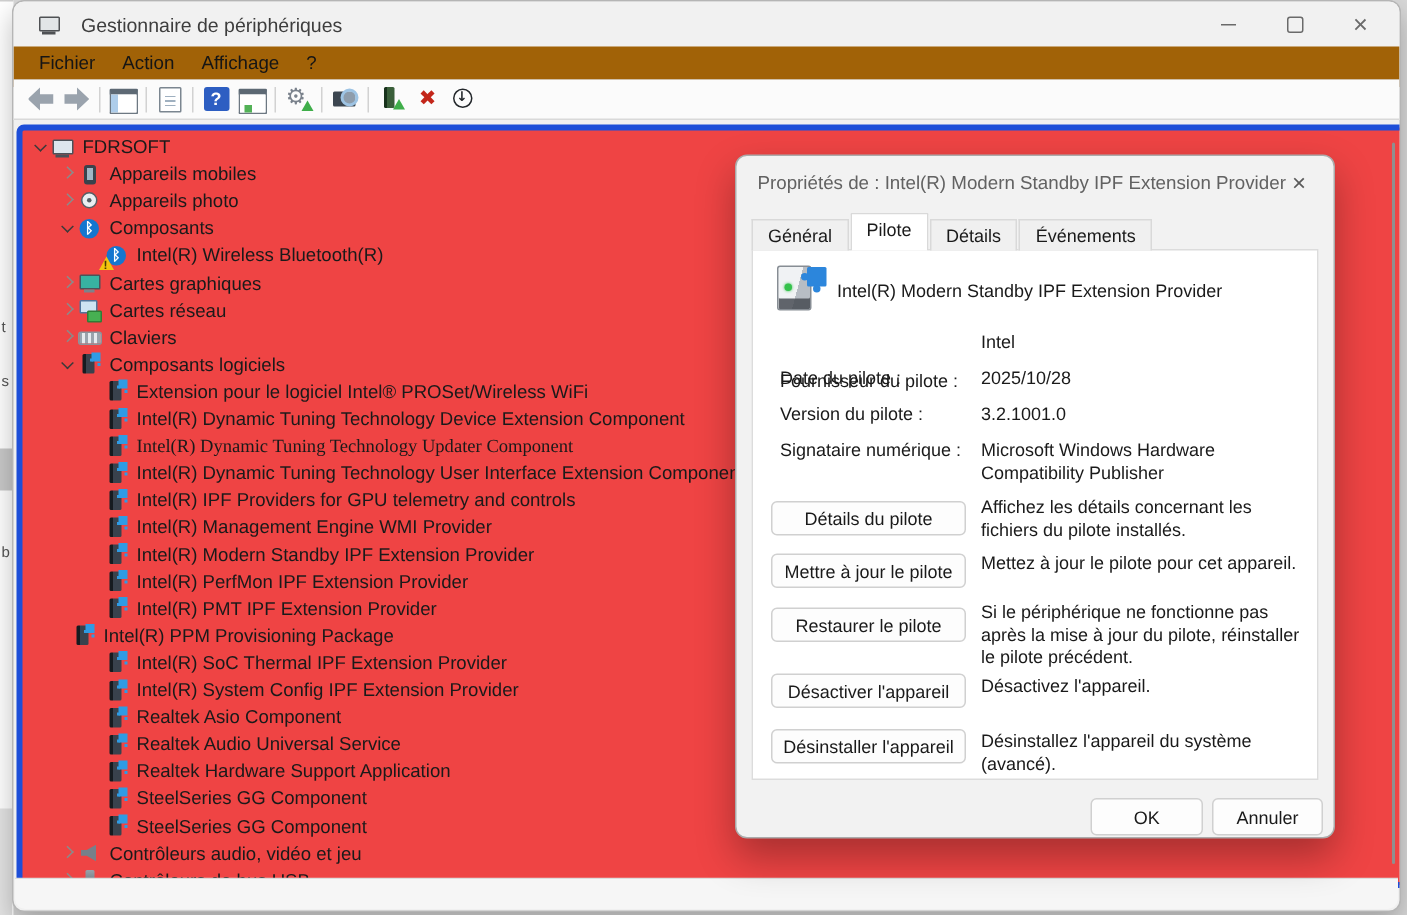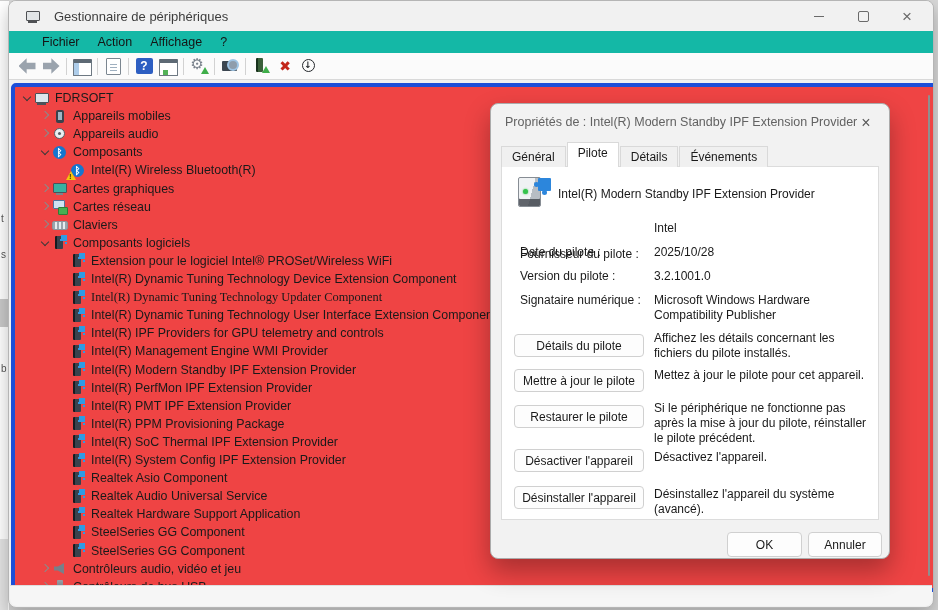--- a/index.html
+++ b/index.html
@@ -24,21 +24,21 @@
   }
   .titlebar{position:absolute;left:0;top:0;right:0;height:30px;display:flex;align-items:center;background:#f1f1f1}
   .titlebar .app-title{font-size:13px;color:#3d3d3d;margin-left:8px}
   .titlebar .ticon-wrap{margin-left:16px;display:flex;align-items:center}
   .win-controls{position:absolute;right:4px;top:0;height:30px;display:flex}
   .wc{width:44px;height:30px;display:flex;align-items:center;justify-content:center}
   .wc-min::after{content:"";width:10px;height:1px;background:#6a6a6a}
   .wc-max::after{content:"";width:9px;height:9px;border:1px solid #6a6a6a;border-radius:2px}
   .wc-close::after{content:"×";color:#6a6a6a;font-size:17px;line-height:1}
 
-  .menubar{position:absolute;left:0;top:30px;right:0;height:22px;background:#14b8a6;display:flex;align-items:center;padding-left:24px;border-bottom:5px solid #a3a3a3}
+  .menubar{position:absolute;left:0;top:30px;right:0;height:22px;background:#a16207;display:flex;align-items:center;padding-left:8px;border-bottom:5px solid #a3a3a3}
   .menu-item{font-size:12.5px;padding:2px 9px;color:#151515}
 
   .toolbar{position:absolute;left:0;top:52px;right:0;height:26px;background:#fbfbfb;display:flex;align-items:center;padding-left:6px;border-bottom:1px solid #d9d9d9}
   .tb{width:24px;height:22px;display:flex;align-items:center;justify-content:center;border-radius:3px;flex:none}
   .tb-sep{width:1px;height:17px;background:#d2d2d2;margin:0 3px;flex:none}
   .tbi{position:relative;width:17px;height:16px;flex:none}
   .tbi-back{background:#9aa3ad;clip-path:polygon(0 50%,48% 2%,48% 30%,100% 30%,100% 70%,48% 70%,48% 98%)}
   .tbi-forward{background:#9aa3ad;clip-path:polygon(100% 50%,52% 2%,52% 30%,0 30%,0 70%,52% 70%,52% 98%)}
   .tbi-console-tree{height:12px;margin-top:2px;border:1px solid #6d7882;border-top:4px solid #5d6974;background:linear-gradient(90deg,#aecdea 0 5px,#fff 5px);border-radius:1px}
   .tbi-properties{width:13px;height:15px;margin:0 auto;border:1px solid #7b8690;border-radius:1px;
@@ -192,21 +192,21 @@
           <div style="display: inline;">FDRSOFT</div>
         </div>
         <div class="tree-row" style="top: 20.1px; padding-left: 23px;">
           <div class="chev col"></div>
           <div class="ti mobile"></div>
           <div style="display: inline;">Appareils mobiles</div>
         </div>
         <div class="tree-row" style="top: 38.2px; padding-left: 23px;">
           <div class="chev col"></div>
           <div class="ti camera"></div>
-          <div style="display: inline;">Appareils audio</div>
+          <div style="display: inline;">Appareils photo</div>
         </div>
         <div class="tree-row" style="top: 56.3px; padding-left: 23px;">
           <div class="chev exp"></div>
           <div class="ti bluetooth"></div>
           <div style="display: inline;">Composants</div>
         </div>
         <div class="tree-row" style="top: 74.4px; padding-left: 41px;">
           <div class="chev none" style="visibility: hidden;"></div>
           <div class="ti bluetooth">
             <div class="warn" style="position: absolute;"></div>
@@ -271,21 +271,21 @@
         <div class="tree-row" style="top: 291.6px; padding-left: 41px;">
           <div class="chev none" style="visibility: hidden;"></div>
           <div class="ti software"></div>
           <div style="display: inline;">Intel(R) PerfMon IPF Extension Provider</div>
         </div>
         <div class="tree-row" style="top: 309.7px; padding-left: 41px;">
           <div class="chev none" style="visibility: hidden;"></div>
           <div class="ti software"></div>
           <div style="display: inline;">Intel(R) PMT IPF Extension Provider</div>
         </div>
-        <div class="tree-row" style="top: 327.8px; padding-left: 41px;">
+        <div class="tree-row" style="top: 327.8px; padding-left: 19px;">
           <div class="chev none" style="visibility: hidden;"></div>
           <div class="ti software"></div>
           <div style="display: inline;">Intel(R) PPM Provisioning Package</div>
         </div>
         <div class="tree-row" style="top: 345.9px; padding-left: 41px;">
           <div class="chev none" style="visibility: hidden;"></div>
           <div class="ti software"></div>
           <div style="display: inline;">Intel(R) SoC Thermal IPF Extension Provider</div>
         </div>
         <div class="tree-row" style="top: 364px; padding-left: 41px;">

